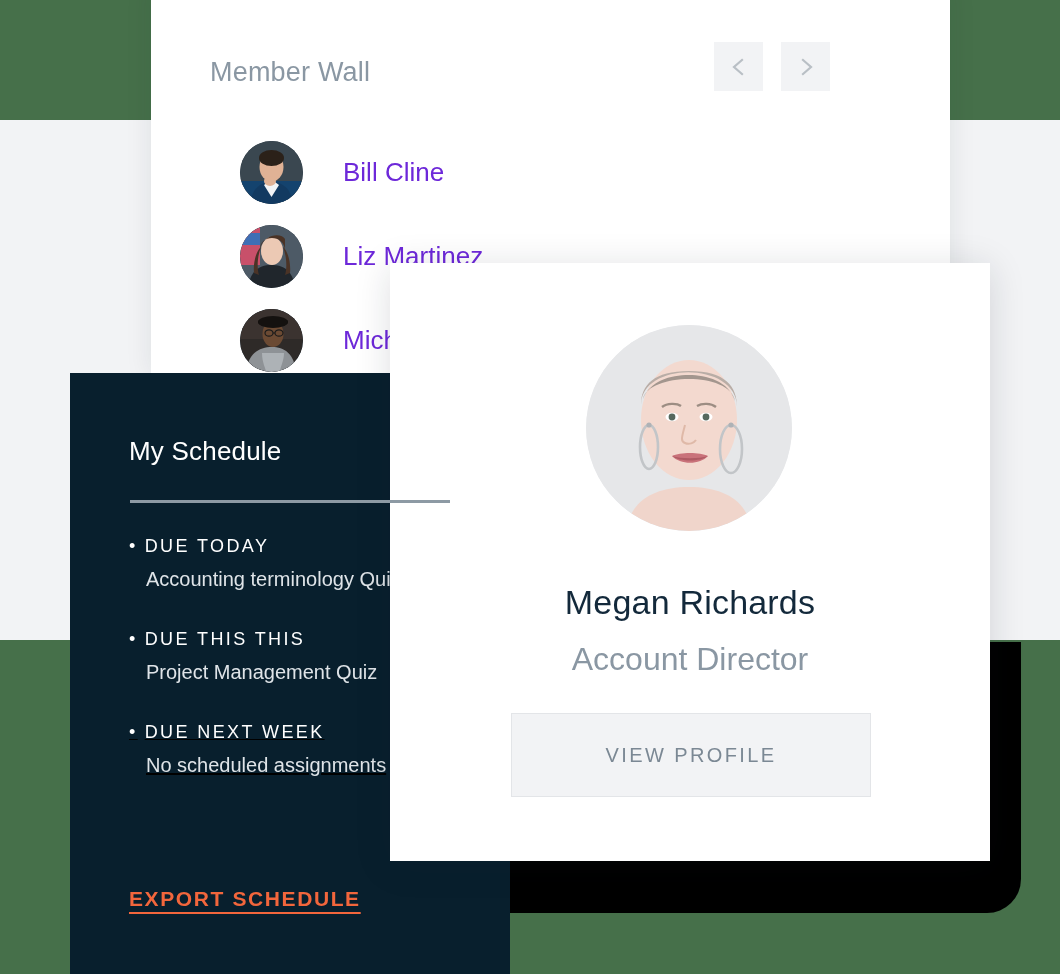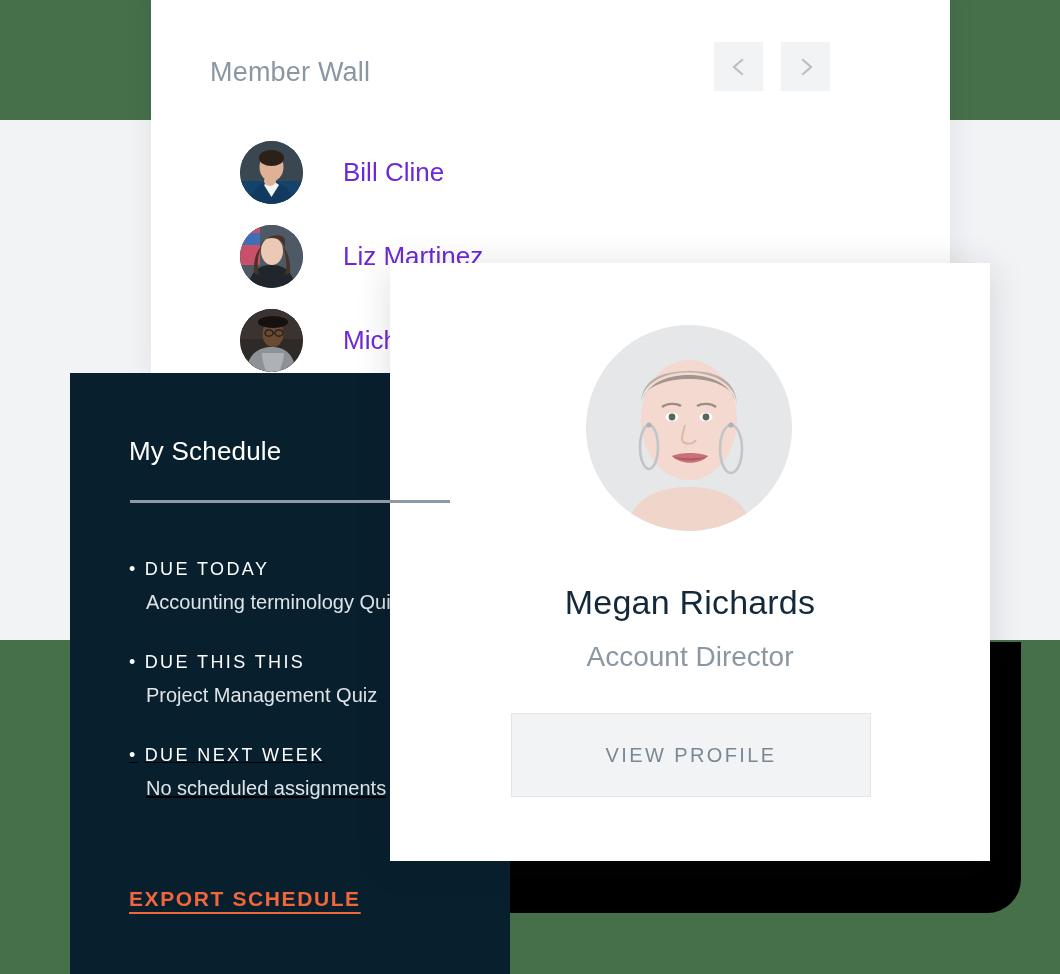--- a/index.html
+++ b/index.html
@@ -101,21 +101,20 @@
   }
   .sched-list {
     position:absolute; left:59px; top:163px; width:420px;
   }
   .sched-group { margin-bottom:38px; }
   .sched-group:last-child { margin-bottom:0;text-decoration:underline; }
   .sched-label {
     font-size:18px; color:#ffffff; font-weight:400;
     letter-spacing:2.4px; margin-bottom:11px;
     white-space:nowrap;
-    margin-top:23px;
   }
   .sched-label .bullet { margin-right:7px; }
   .sched-value {
     font-size:20px; color:#dfe4e8; font-weight:400;
     padding-left:17px; white-space:nowrap;
   }
   .sched-export {
     position:absolute; left:59px; top:514px;
     font-size:21px; font-weight:700; color:#f2663c;
     letter-spacing:1.6px;
@@ -140,21 +139,21 @@
   .pc-photo svg { display:block; width:100%; height:100%; }
   .pc-name {
     position:absolute; left:0; top:320px; width:600px;
     text-align:center;
     font-size:34px; color:#13293b; font-weight:400;
     letter-spacing:0.2px;
   }
   .pc-role {
     position:absolute; left:0; top:378px; width:600px;
     text-align:center;
-    font-size:28px; color:#8a97a3; font-weight:400;
+    font-size:32px; color:#8a97a3; font-weight:400;
   }
   .pc-button {
     position:absolute; left:121px; top:450px;
     width:360px; height:84px;
     background:#f2f3f5;
     border:1px solid #e3e5e8;
     display:flex; align-items:center; justify-content:center;
     font-size:20px; color:#7b8894; letter-spacing:2.4px;
     cursor:pointer;
   }

